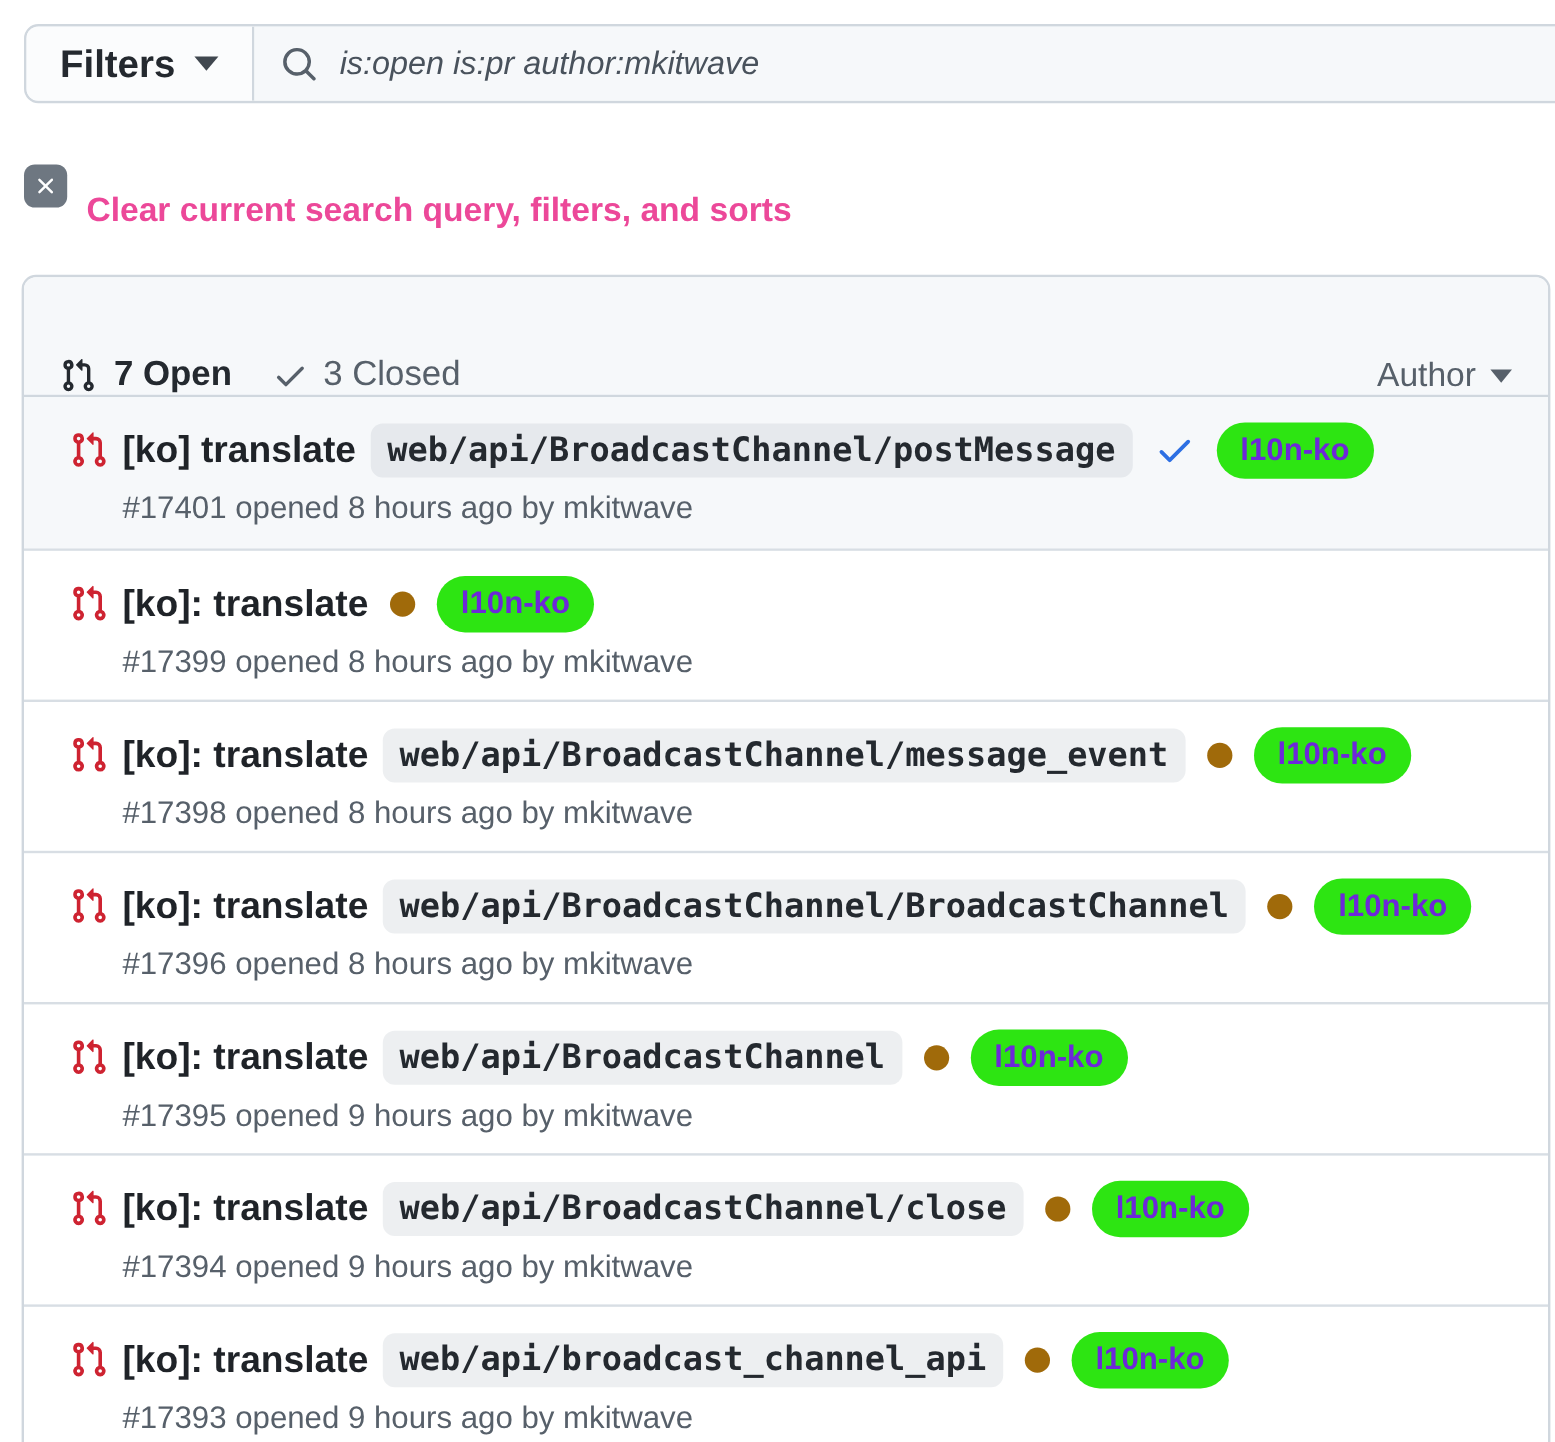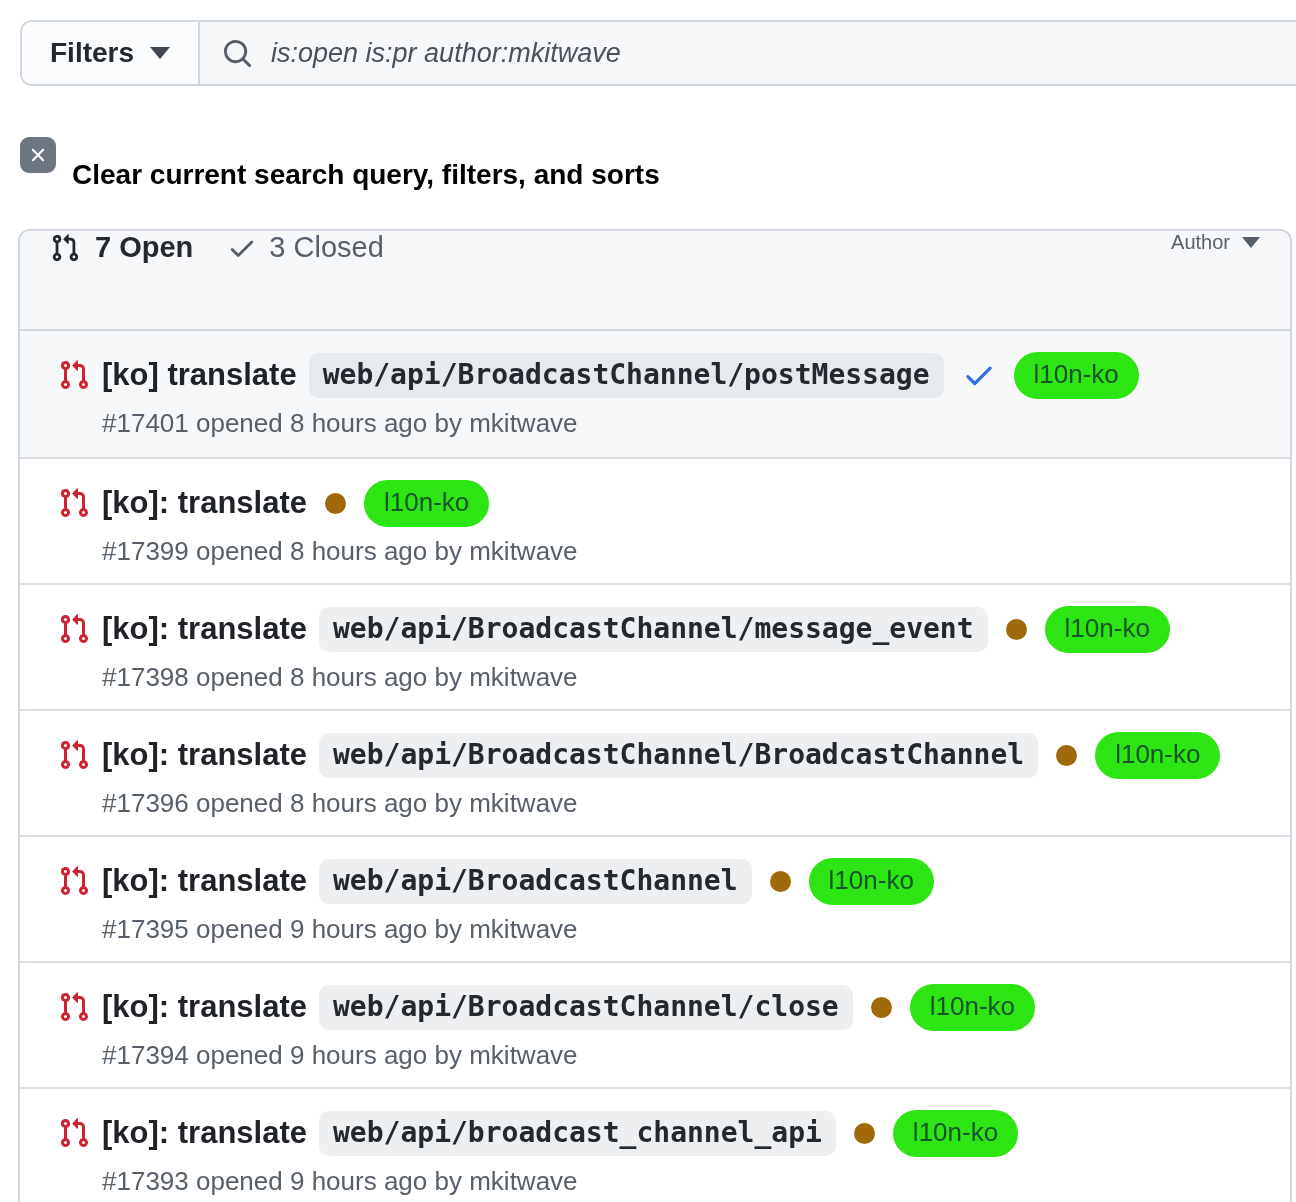--- a/index.html
+++ b/index.html
@@ -15,61 +15,61 @@
     --row-border: #d8dee4;
     --muted: #57606a;
     --header-bg: #f6f8fa;
   }
 
   
   .searchbar { display: flex; align-items: stretch; margin: 20px 0 0 20px; width: 1290px;
     height: 66px; border: 2px solid var(--border); border-radius: 12px; background: #f6f8fa; overflow: hidden; }
   .filters-btn { display: flex; align-items: center; gap: 16px; padding: 0 28px;
     background: #fbfcfd; border-right: 2px solid var(--border); cursor: pointer; }
-  .filters-btn .flabel { font-size: 28px; font-weight: 600; color: #24292f; }
+  .filters-btn .flabel { font-size: 32px; font-weight: 600; color: #24292f; }
   .caret { width: 0; height: 0; border-left: 10px solid transparent; border-right: 10px solid transparent;
     border-top: 12px solid #40474f; }
   .search-field { flex: 1; display: flex; align-items: center; gap: 18px; padding: 0 22px; background: #f6f8fa; }
   .search-field svg { flex: 0 0 auto; }
   .search-input { flex: 1; border: none; outline: none; background: transparent;
     font-size: 27px; color: #49525c; font-family: "Liberation Sans", sans-serif; font-style: italic; }
 
   
   .clear-row { display: flex; align-items: center; gap: 16px; margin: 33px 0 0 20px; cursor: pointer; }
   .clear-x { width: 36px; height: 36px; border-radius: 9px; background: #6e7781;
     display: flex; align-items: center; justify-content: center; }
-  .clear-label { font-size: 28px; font-weight: 700; color: #000000; margin-top: 40px; }
+  .clear-label { font-size: 28px; font-weight: 700; color: #ec4899; margin-top: 40px; }
 
   
   .list-box { margin: 38px 4px 0 18px; border: 2px solid var(--border); border-radius: 12px; overflow: hidden; }
-  .list-header { display: flex; align-items: flex-start; height: 100px; padding: 0 30px;
+  .list-header { display: flex; align-items: flex-end; height: 100px; padding: 0 30px;
     background: var(--header-bg); border-bottom: 2px solid var(--border); }
   .open-link { display: flex; align-items: center; gap: 15px; cursor: pointer; }
   .open-link .txt { font-size: 29px; font-weight: 700; color: #24292f; }
   .closed-link { display: flex; align-items: center; gap: 12px; margin-left: 34px; cursor: pointer; }
   .closed-link .txt { font-size: 29px; color: var(--muted); }
   .spacer { flex: 1; }
   .author-sort { display: flex; align-items: center; gap: 12px; cursor: pointer; }
-  .author-sort .txt { font-size: 20px; color: var(--muted); }
+  .author-sort .txt { font-size: 28px; color: var(--muted); }
   .author-sort .caret { border-top-color: var(--muted); border-left-width: 9px; border-right-width: 9px; border-top-width: 11px; }
 
   
   .pr-row { height: 126px; padding: 20px 8px 0 38px; background: #ffffff; }
   .pr-row + .pr-row { border-top: 2px solid var(--row-border); }
   .pr-row.highlighted { background: #f6f8fa; }
   .title-line { display: flex; align-items: center; height: 48px; }
   .row-pr-icon { flex: 0 0 auto; display: flex; margin-right: 12px; }
   .pr-title { font-size: 31px; font-weight: 700; color: #1f2328; cursor: pointer; white-space: nowrap; }
   .code-chip { font-family: "DejaVu Sans Mono", "Liberation Mono", monospace; font-weight: 600;
     font-size: 28px; color: #24292f; background: rgba(175,184,193,0.22); border-radius: 10px;
     padding: 5px 14px 7px; margin-left: 12px; white-space: nowrap; }
   .status { display: flex; align-items: center; margin-left: 18px; }
   .status-dot { width: 21px; height: 21px; border-radius: 50%; background: var(--dot-brown); }
-  .label-pill { margin-left: 18px; background: var(--label-green); color: #14532d;
-    font-size: 26px; font-weight: 400; padding: 7px 20px 9px; border-radius: 999px; cursor: pointer; white-space: nowrap; }
+  .label-pill { margin-left: 18px; background: var(--label-green); color: #6d28d9;
+    font-size: 26px; font-weight: 700; padding: 7px 20px 9px; border-radius: 999px; cursor: pointer; white-space: nowrap; }
   .meta-line { margin-left: 44px; margin-top: 9px; font-size: 26px; color: var(--muted); }
 </style>
 </head>
 <body>
 
 <div class="searchbar">
   <div class="filters-btn">
     <span class="flabel">Filters</span>
     <span class="caret"></span>
   </div>

